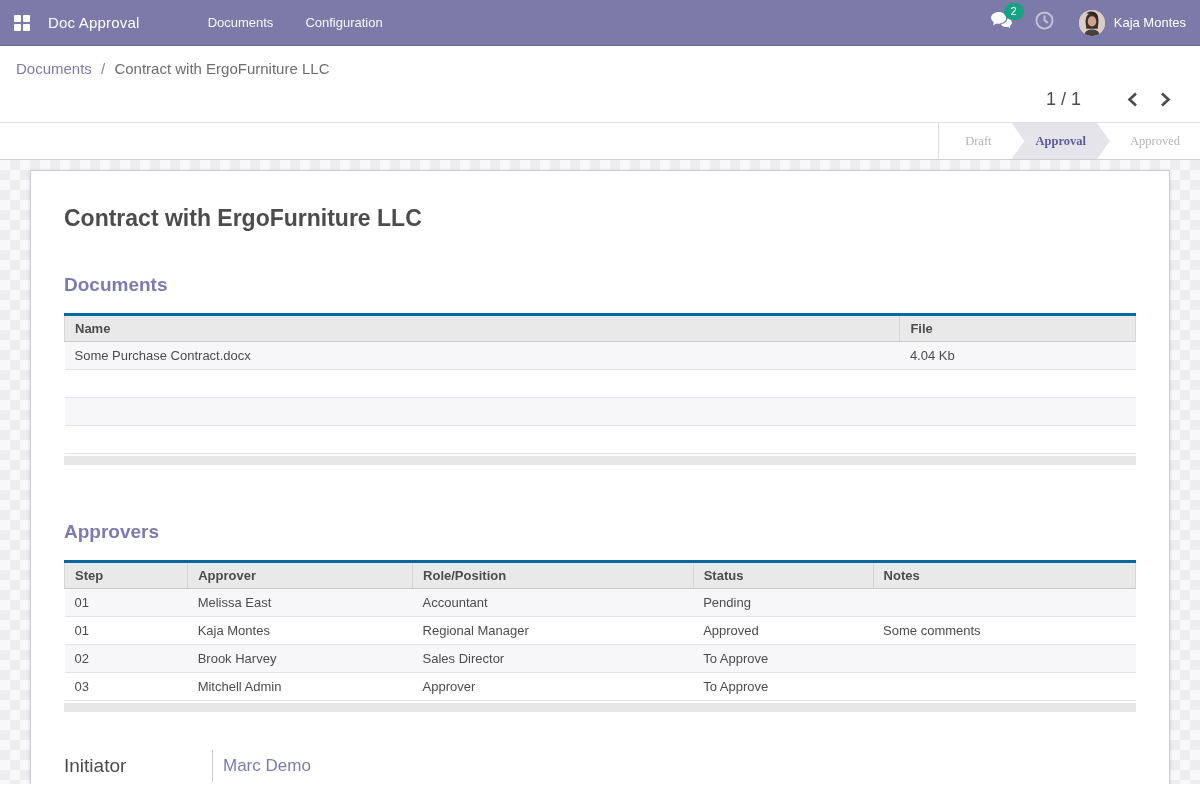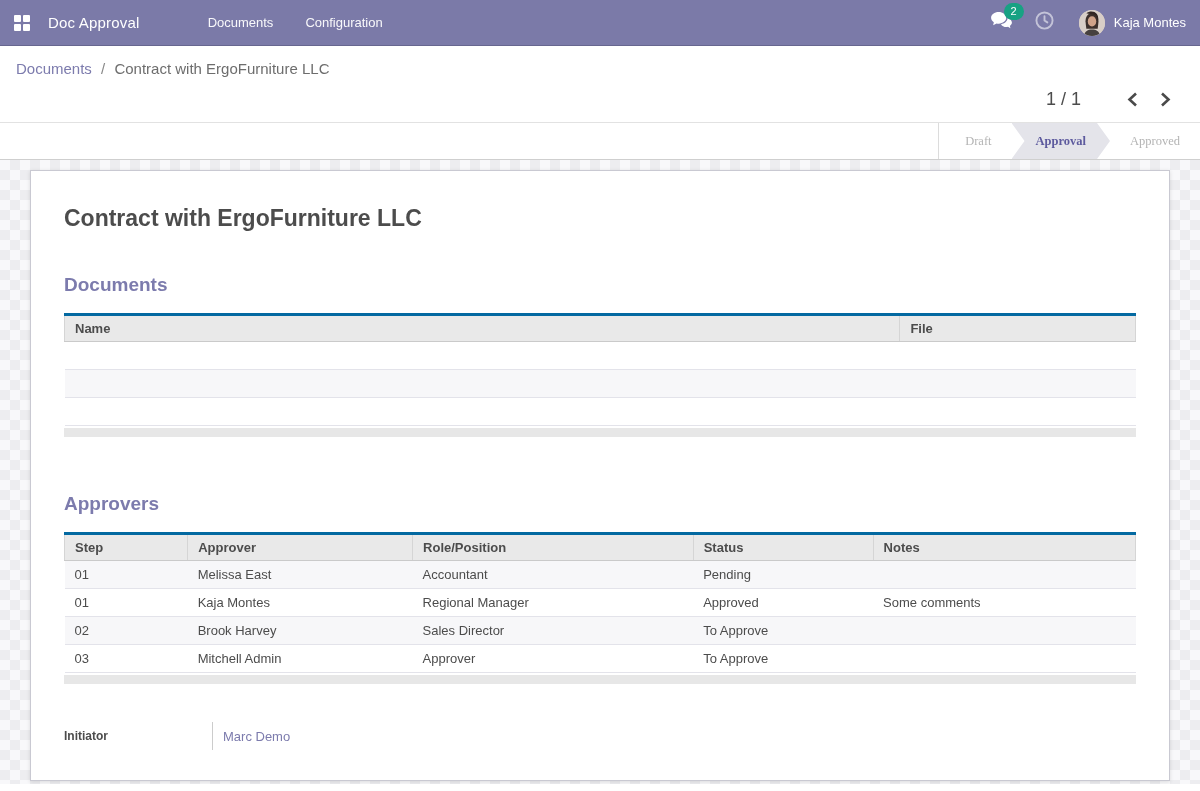--- a/index.html
+++ b/index.html
@@ -159,31 +159,31 @@
     border-bottom: 1px solid #e3e3ea;
     color: #4c4c4c;
   }
   table.o-list tr.stripe td { background: #f7f7f9; }
   .list-footer { height: 9px; background: #e7e7e7; margin-top: 2px; }
 
   
   .field-row { display: flex; align-items: center; margin-top: 18px; }
   .field-label {
     width: 148px;
-    font-size: 12px;
-    font-weight: bold;
+    font-size: 19px;
+    font-weight: normal;
     color: #4c4c4c;
   }
   .field-value {
     border-left: 1px solid #ccc;
     padding: 6px 0 6px 10px;
     min-height: 28px;
     display: flex; align-items: center;
   }
-  .field-value a { color: #7c7bad; font-size: 13px; text-decoration: none; cursor: pointer; }
+  .field-value a { color: #7c7bad; font-size: 17px; text-decoration: none; cursor: pointer; }
 </style>
 </head>
 <body>
 
 <div class="navbar">
   <div class="apps-toggle">
     <span class="apps-grid">
         <span></span>
         <span></span>
         <span></span>
@@ -268,20 +268,24 @@
             <col style="width:78%">
             <col style="width:22%">
           </colgroup>
         <thead>
           <tr>
             <th>Name</th>
             <th>File</th>
           </tr>
         </thead>
         <tbody>
+          <tr class="stripe">
+            <td>Some Purchase Contract.docx</td>
+            <td>4.04 Kb</td>
+          </tr>
           <tr>
               <td></td>
               <td></td>
             </tr>
           <tr class="stripe">
               <td></td>
               <td></td>
             </tr>
           <tr>
               <td></td>

